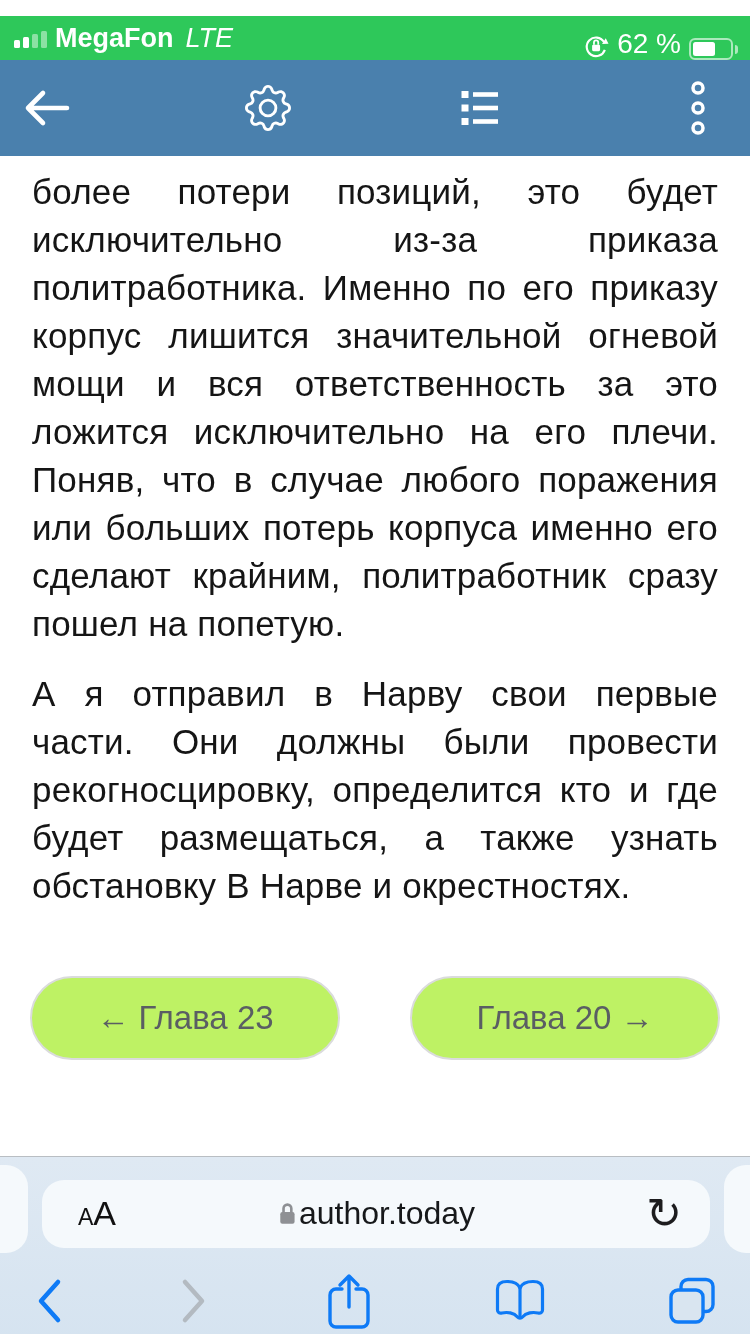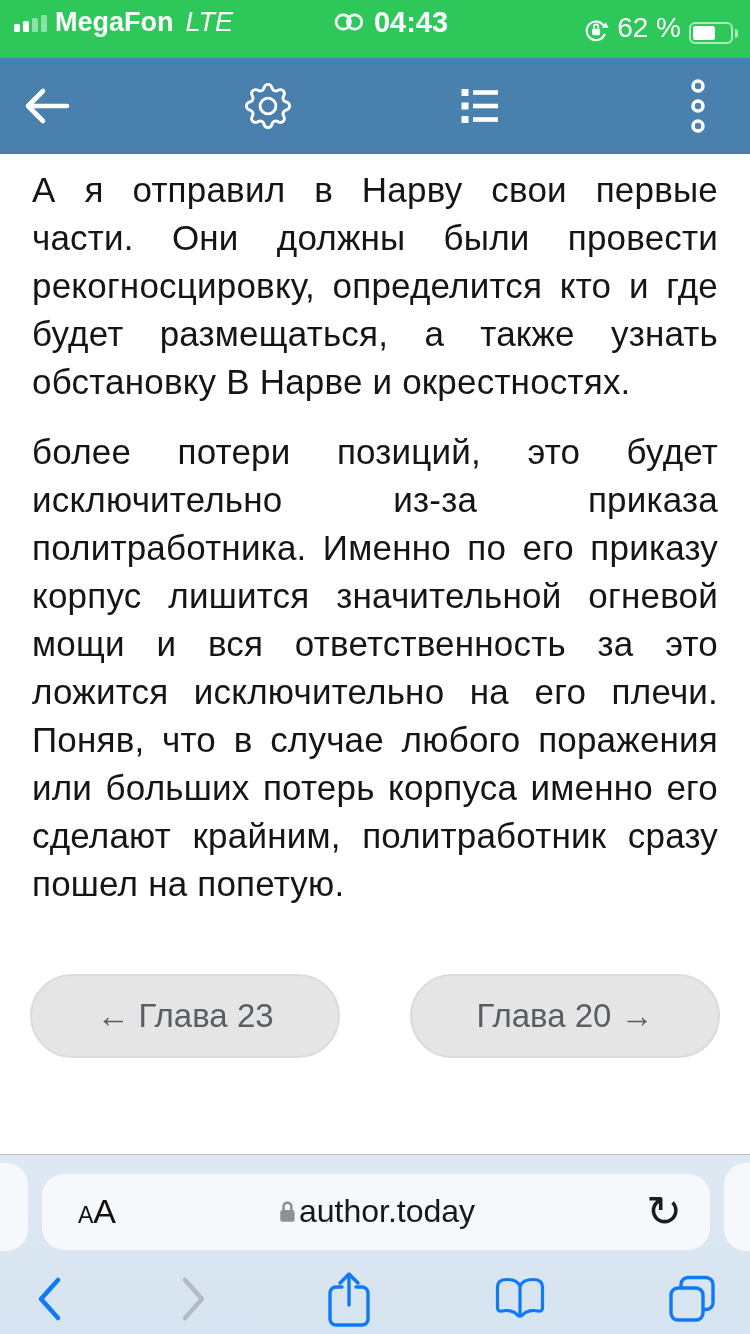--- a/index.html
+++ b/index.html
@@ -1,21 +1,21 @@
 <!DOCTYPE html>
 <html><head>
 <meta charset="utf-8">
 <style>
   html,body{margin:0;padding:0;}
   body{width:750px;height:1334px;overflow:hidden;background:#fff;
        font-family:"Liberation Sans",sans-serif;-webkit-font-smoothing:antialiased;}
   .phone{position:relative;width:750px;height:1334px;display:flex;flex-direction:column;}
 
   
-  .status-bar{position:relative;height:58px;background:#2EC85A;color:#fff;flex:0 0 auto;}
+  .status-bar{position:relative;height:44px;background:#2EC85A;color:#fff;flex:0 0 auto;margin-top:16px;}
   .sb-left{position:absolute;left:14px;top:0;height:44px;display:flex;align-items:center;gap:8px;}
   .sig{display:flex;align-items:flex-end;gap:3px;height:18px;margin-top:2px;}
   .sig span{width:6px;border-radius:1.5px;background:#fff;display:block;}
   .sig .b1{height:8px}.sig .b2{height:11px}
   .sig .b3{height:14px;opacity:.45}.sig .b4{height:17px;opacity:.45}
   .carrier{font-size:27px;font-weight:600;}
   .network{font-size:27px;font-weight:400;margin-left:4px;font-style:italic;}
   .sb-center{position:absolute;left:calc(50% + 15px);top:0;transform:translateX(-50%);
              height:44px;display:flex;align-items:center;gap:8px;}
   .time{font-size:29px;font-weight:600;}
@@ -36,32 +36,32 @@
   .nav-list{left:460px;}
   .nav-dots{left:689px;}
 
   
   .content{height:1000px;overflow:hidden;background:#fff;flex:0 0 auto;}
   .reader-text{padding:12px 32px 0;font-size:35px;line-height:48px;color:#151515;letter-spacing:.2px;}
   .para + .para{margin-top:22px;}
   .tline{text-align:justify;text-align-last:justify;}
   .tline.plast{text-align-last:left;}
   .chapter-nav{display:flex;justify-content:space-between;padding:0 30px;margin-top:66px;}
-  .chap-btn{width:310px;height:84px;border:2px solid #DADBDC;border-radius:42px;background:#e5e5e5;
+  .chap-btn{width:310px;height:84px;border:2px solid #DADBDC;border-radius:42px;background:#bef264;
             color:#5A5E63;font-size:33px;font-family:"Liberation Sans",sans-serif;
             display:flex;align-items:center;justify-content:center;cursor:pointer;}
 
   
   .safari{flex:0 0 auto;height:194px;background:linear-gradient(180deg,#DFE9F3,#D5E3F0);
           border-top:1px solid #B9BEC3;box-sizing:border-box;}
   .addr-row{height:104px;display:flex;align-items:center;gap:14px;}
   .stub{height:88px;background:#F5F9FC;flex:0 0 auto;}
   .stub-left{width:28px;border-radius:0 22px 22px 0;}
   .stub-right{width:26px;border-radius:22px 0 0 22px;}
-  .addr-pill{position:relative;flex:1;height:76px;background:#F5F9FC;border-radius:22px;
+  .addr-pill{position:relative;flex:1;height:68px;background:#F5F9FC;border-radius:22px;
              display:flex;align-items:center;margin-top:9px;}
   .aa-btn{position:absolute;left:36px;background:none;border:none;padding:0;color:#111;
           font-family:"Liberation Sans",sans-serif;cursor:pointer;}
   .aa-small{font-size:23px;}
   .aa-large{font-size:34px;}
   .addr-center{position:absolute;left:50%;transform:translateX(-50%);display:flex;
                align-items:center;gap:1px;}
   .url{font-size:32px;color:#16181A;}
   .reload-btn{position:absolute;right:28px;background:none;border:none;padding:0;cursor:pointer;
               font-size:43px;line-height:1;color:#1C1C1E;font-family:"DejaVu Sans",sans-serif;}
@@ -79,27 +79,20 @@
     <div class="sb-left">
       <div class="sig">
         <span class="b1"></span>
           <span class="b2"></span>
           <span class="b3"></span>
           <span class="b4"></span>
       </div>
       <span class="carrier">MegaFon</span>
       <span class="network">LTE</span>
     </div>
-    <div class="sb-center">
-      <svg width="34" height="26" viewBox="0 0 36 26">
-        <circle cx="12" cy="13" r="7.6" fill="none" stroke="#fff" stroke-width="2.8"></circle>
-        <circle cx="24" cy="13" r="7.6" fill="none" stroke="#fff" stroke-width="2.8"></circle>
-      </svg>
-      <span class="time">04:43</span>
-    </div>
     <div class="sb-right">
       <svg width="26" height="26" viewBox="0 0 28 28">
         <path d="M23.5 17 A10 10 0 1 1 22.5 8.5" fill="none" stroke="#fff" stroke-width="2.3"></path>
         <polygon points="24.5,4.5 27.5,10.5 20.5,10.8" fill="#fff"></polygon>
         <rect x="9.8" y="11.5" width="8.6" height="7" rx="1.5" fill="#fff"></rect>
         <path d="M11.8 11.5 V9.2 a2.3 2.3 0 0 1 4.6 0 V11.5" fill="none" stroke="#fff" stroke-width="1.9"></path>
       </svg>
       <span class="pct">62 %</span>
       <div class="bat">
         <div class="bat-body">
@@ -136,38 +129,38 @@
       <svg width="18" height="58" viewBox="0 0 18 58">
         <circle cx="9" cy="9" r="5" fill="none" stroke="#fff" stroke-width="3.5"></circle>
         <circle cx="9" cy="29" r="5" fill="none" stroke="#fff" stroke-width="3.5"></circle>
         <circle cx="9" cy="49" r="5" fill="none" stroke="#fff" stroke-width="3.5"></circle>
       </svg>
     </button>
   </div>
 
   <div class="content">
     <div class="reader-text">
-      <div class="para">
-        <div class="tline">А я отправил в Нарву свои первые</div>
-        <div class="tline">части. Они должны были провести</div>
-        <div class="tline">рекогносцировку, определится кто и где</div>
-        <div class="tline">будет размещаться, а также узнать</div>
-        <div class="tline plast">обстановку В Нарве и окрестностях.</div>
-      </div>
       <div class="para">
         <div class="tline">более потери позиций, это будет</div>
         <div class="tline">исключительно из-за приказа</div>
         <div class="tline">политработника. Именно по его приказу</div>
         <div class="tline">корпус лишится значительной огневой</div>
         <div class="tline">мощи и вся ответственность за это</div>
         <div class="tline">ложится исключительно на его плечи.</div>
         <div class="tline">Поняв, что в случае любого поражения</div>
         <div class="tline">или больших потерь корпуса именно его</div>
         <div class="tline">сделают крайним, политработник сразу</div>
         <div class="tline plast">пошел на попетую.</div>
+      </div>
+      <div class="para">
+        <div class="tline">А я отправил в Нарву свои первые</div>
+        <div class="tline">части. Они должны были провести</div>
+        <div class="tline">рекогносцировку, определится кто и где</div>
+        <div class="tline">будет размещаться, а также узнать</div>
+        <div class="tline plast">обстановку В Нарве и окрестностях.</div>
       </div>
     </div>
     <div class="chapter-nav">
       <button class="chap-btn">← Глава 23</button>
       <button class="chap-btn">Глава 20 →</button>
     </div>
   </div>
 
   <div class="safari">
     <div class="addr-row">

